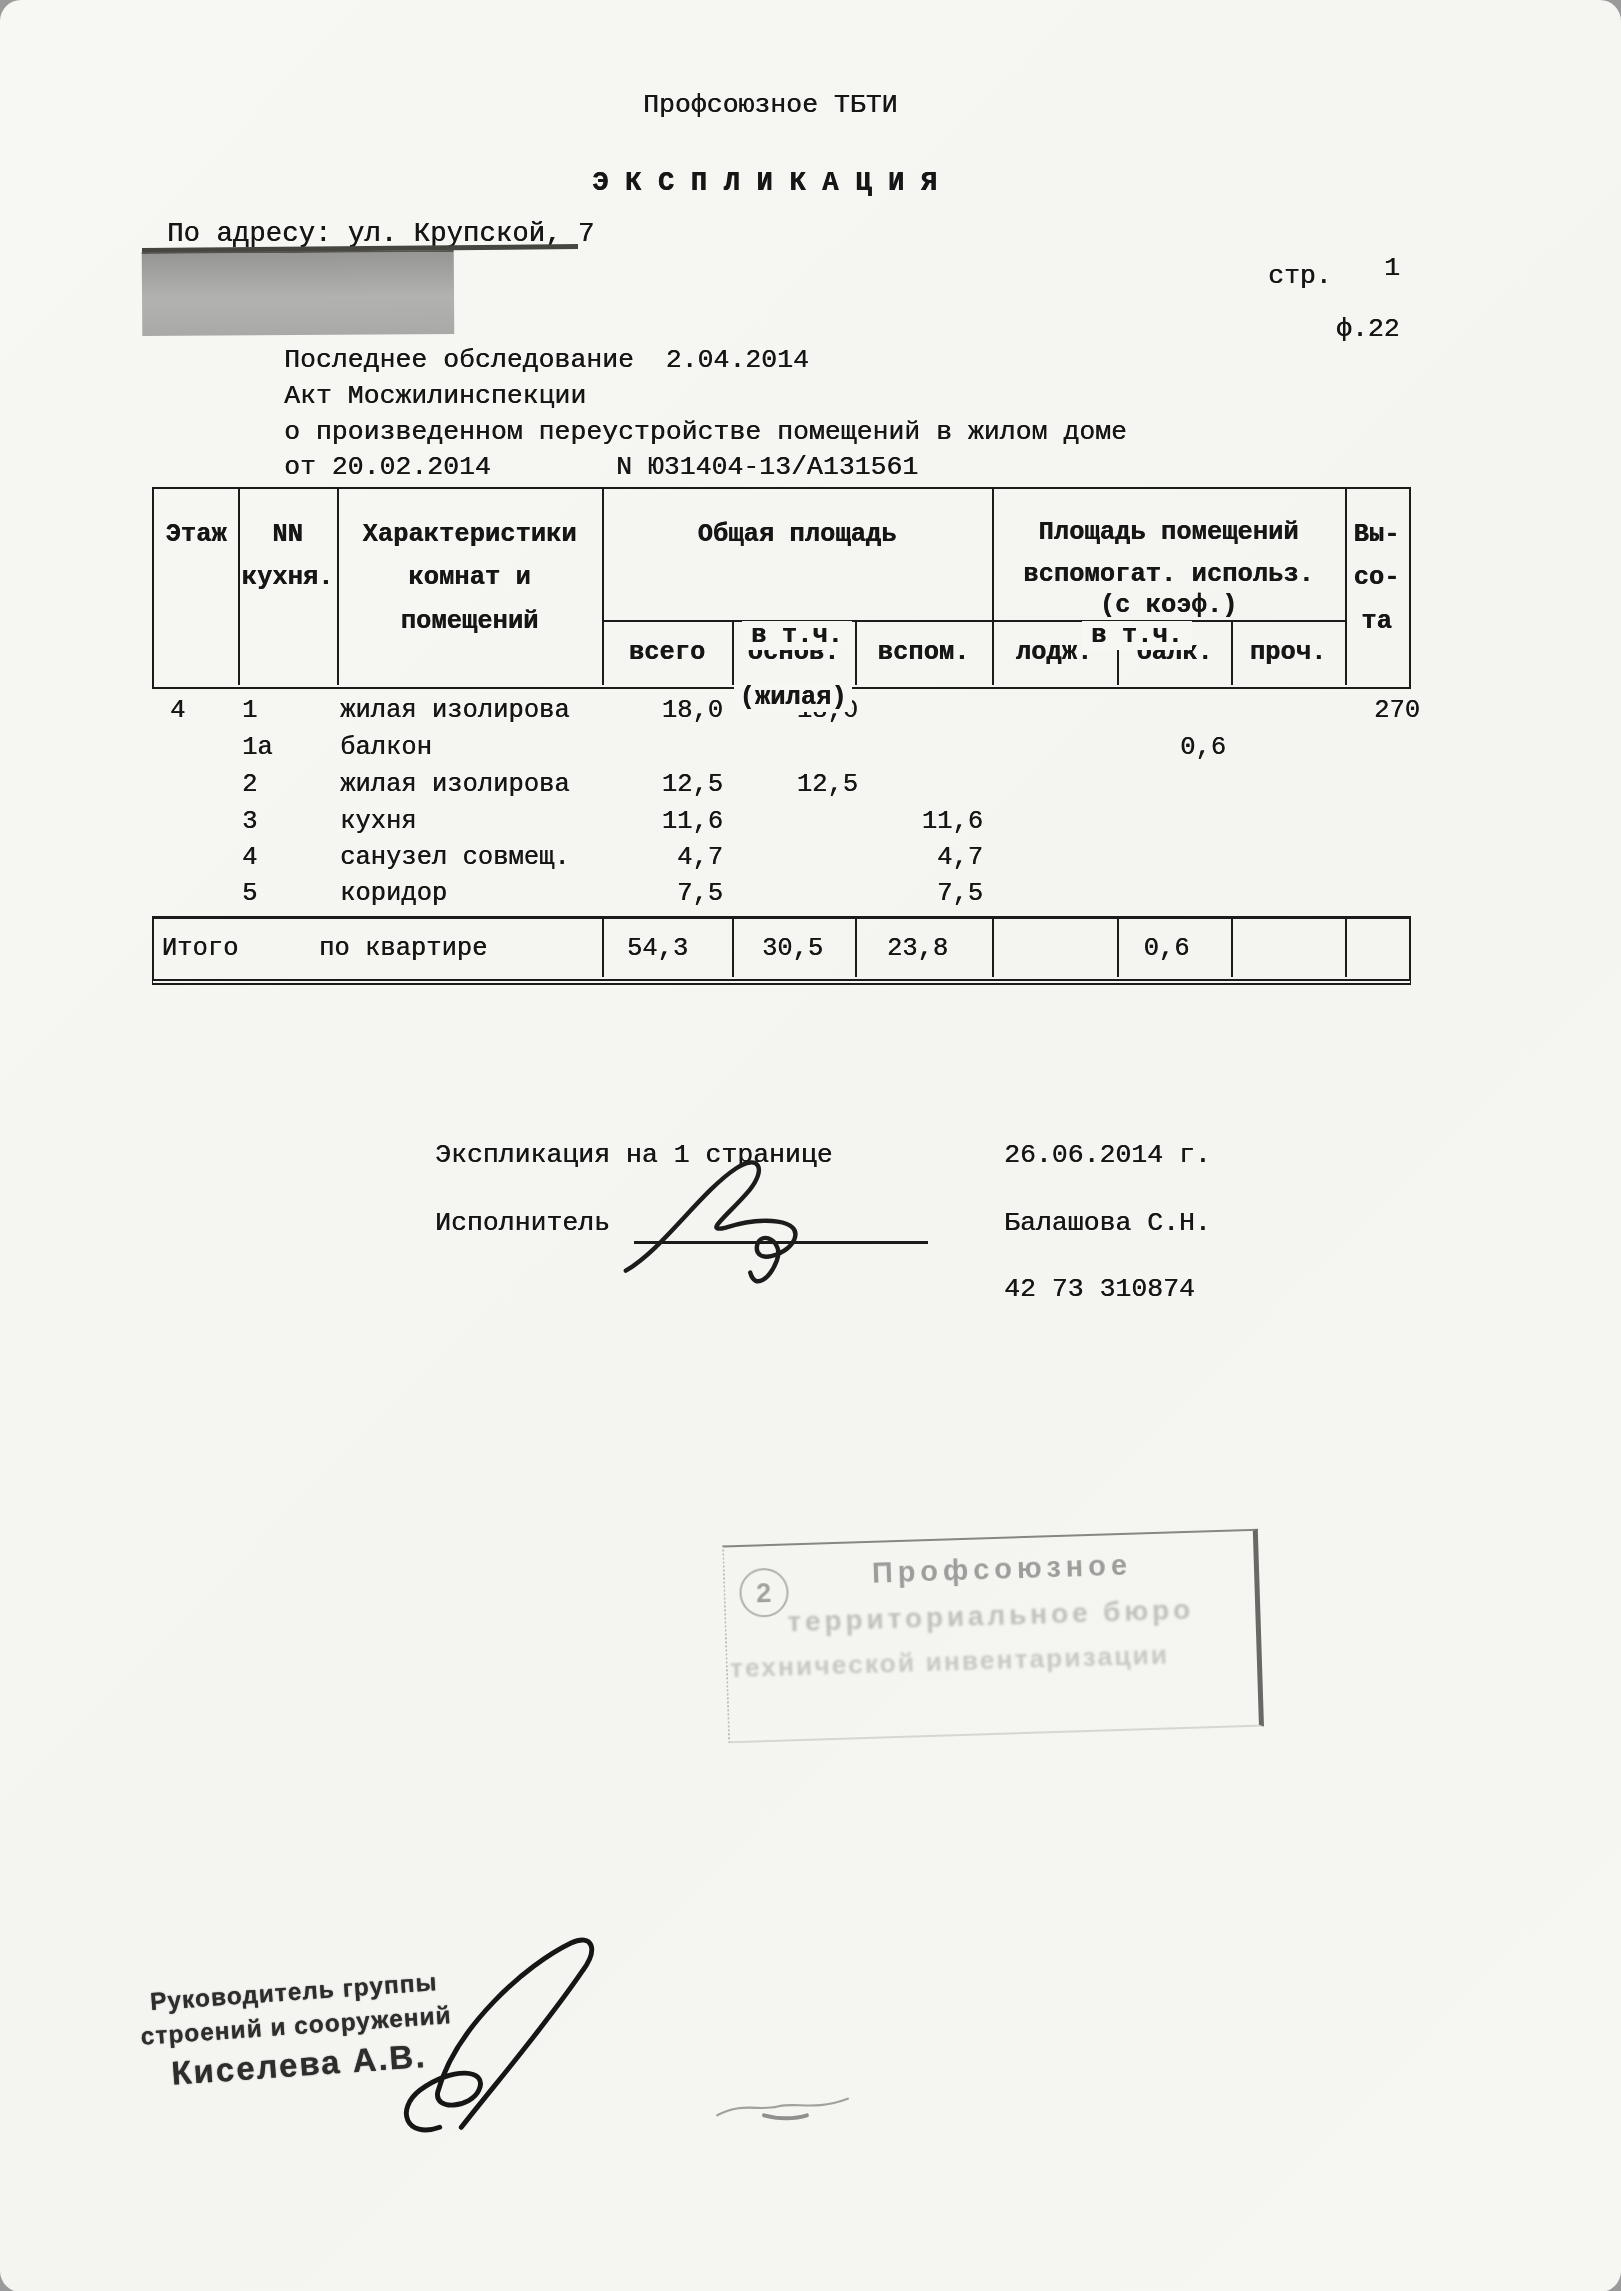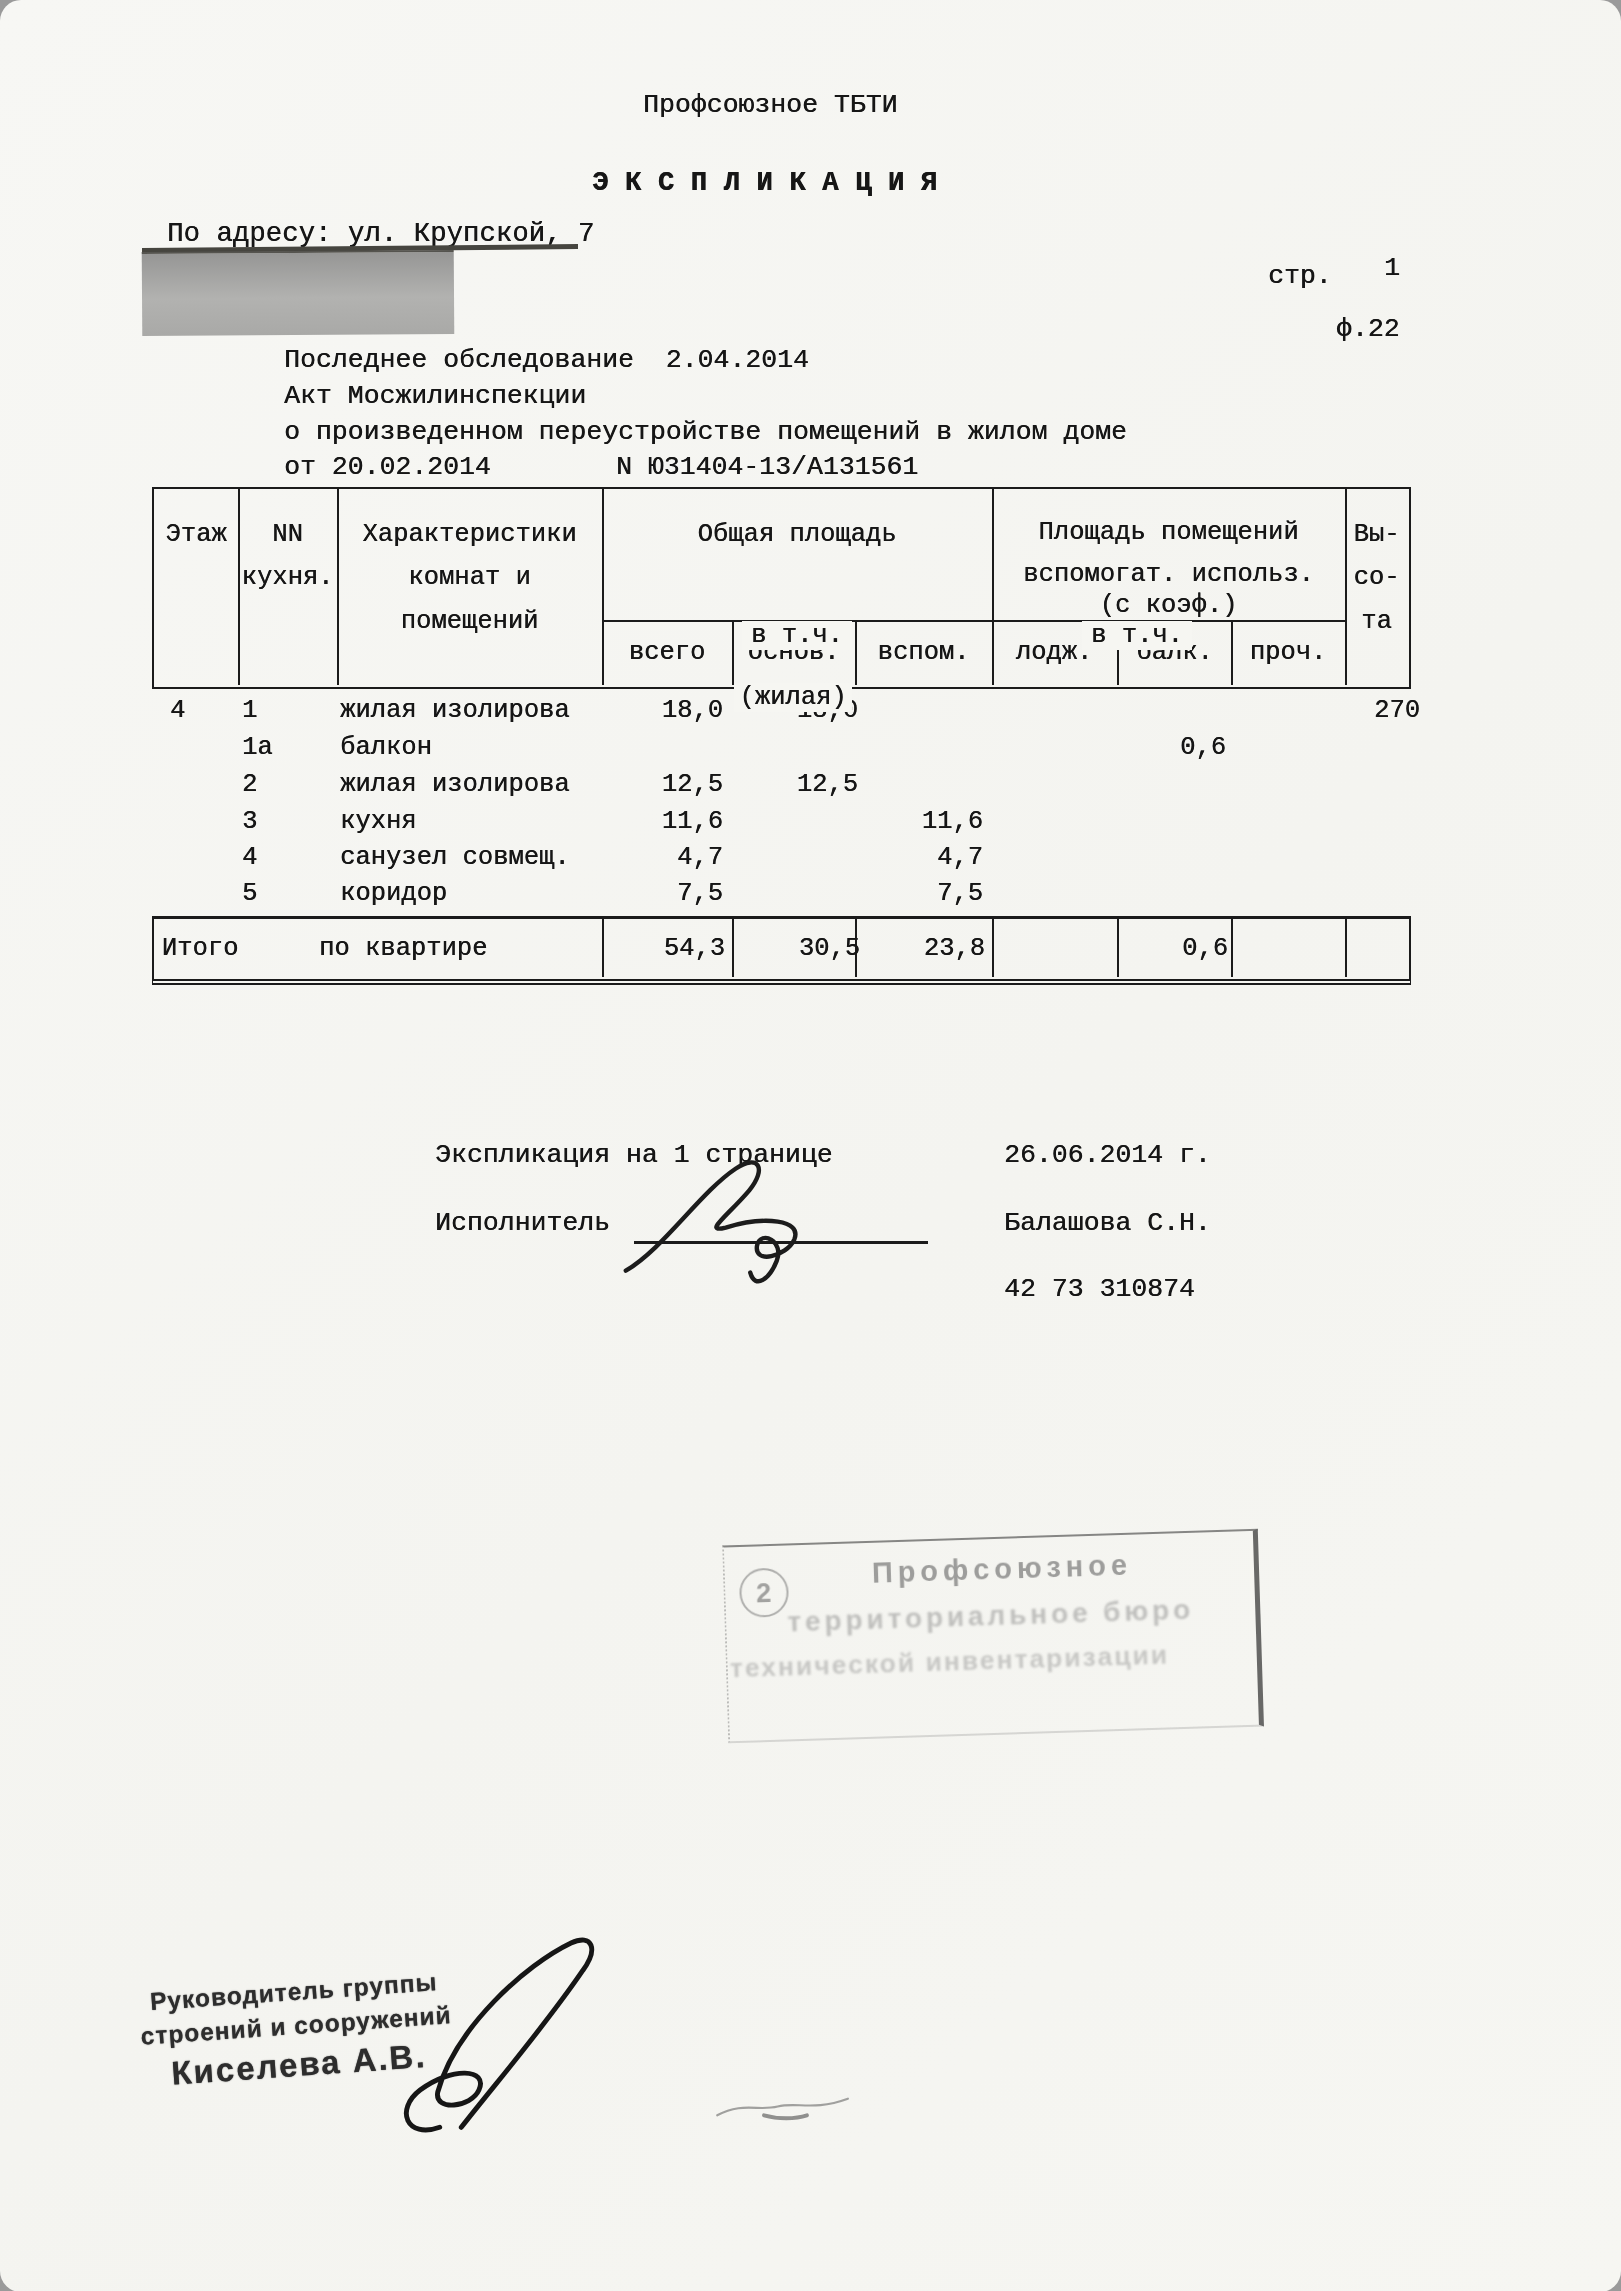--- a/index.html
+++ b/index.html
@@ -1,27 +1,27 @@
 <!DOCTYPE html>
 <html><head>
 <meta charset="utf-8">
 <style>
   html,body{margin:0;padding:0;background:#9a9a9a;}
   .page{position:relative;width:1621px;height:2292px;margin:0 auto;overflow:hidden;
         background:linear-gradient(135deg,#f7f7f4 0%,#f4f4f0 55%,#f6f6f2 100%);
         font-family:"Liberation Mono","DejaVu Sans Mono",monospace;color:#161616;border-radius:21px;}
   .t{position:absolute;white-space:pre;text-shadow:0.4px 0 0 currentColor;line-height:1.15;}.f27{font-size:26.5px}.f28{font-size:27.4px}
   .ctr{text-align:center}
-  .rt{text-align:right}
+  .rt{text-align:center}
   
   .hdr{position:absolute;left:152px;top:487px;width:1259px;height:202px;
        border:2.9px solid #1b1b1b;box-sizing:border-box;}
   .vline{position:absolute;width:2px;background:#1b1b1b;top:0;height:196px;}
   .svline{position:absolute;width:2px;background:#1b1b1b;top:131px;height:65px;}
-  .hcell{position:absolute;font-size:25.5px;white-space:pre;text-shadow:0.4px 0 0 currentColor;}
+  .hcell{position:absolute;font-size:25.5px;white-space:pre;text-shadow:0.4px 0 0 currentColor;font-weight:bold;}
   .hline{position:absolute;left:448px;top:131px;width:743px;height:2px;background:#1b1b1b;}
   .mask{background:#f6f6f2;z-index:3;margin-top:14px;}
   
   .trow{position:absolute;left:0;width:1621px;height:33px;font-size:25.5px;}
   .trow span{position:absolute;white-space:pre;text-shadow:0.4px 0 0 currentColor;}
   .c0{left:170px;width:59px}.c1{left:242px;width:78px}.c2{left:340px;width:274px}
   .c3{left:588px;width:135px;text-align:right}.c4{left:723px;width:135px;text-align:right}
   .c5{left:848px;width:135px;text-align:right}.c6{left:956px;width:123px;text-align:right}
   .c7{left:1103px;width:123px;text-align:right}.c8{left:1220px;width:118px;text-align:right}
   .c9{left:1304px;width:116px;text-align:right}

